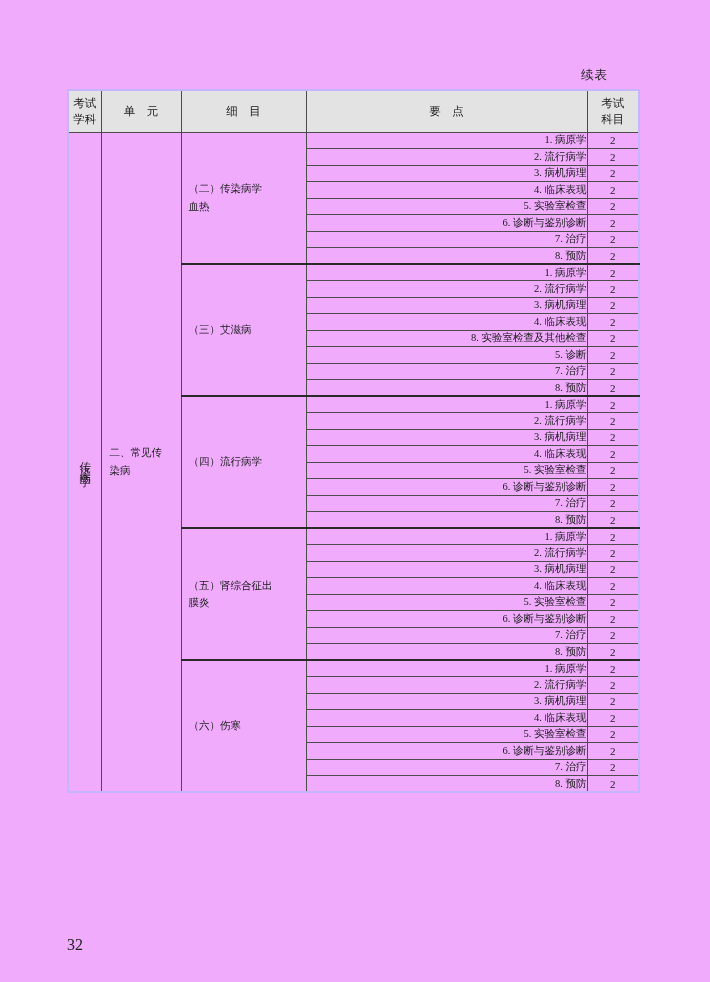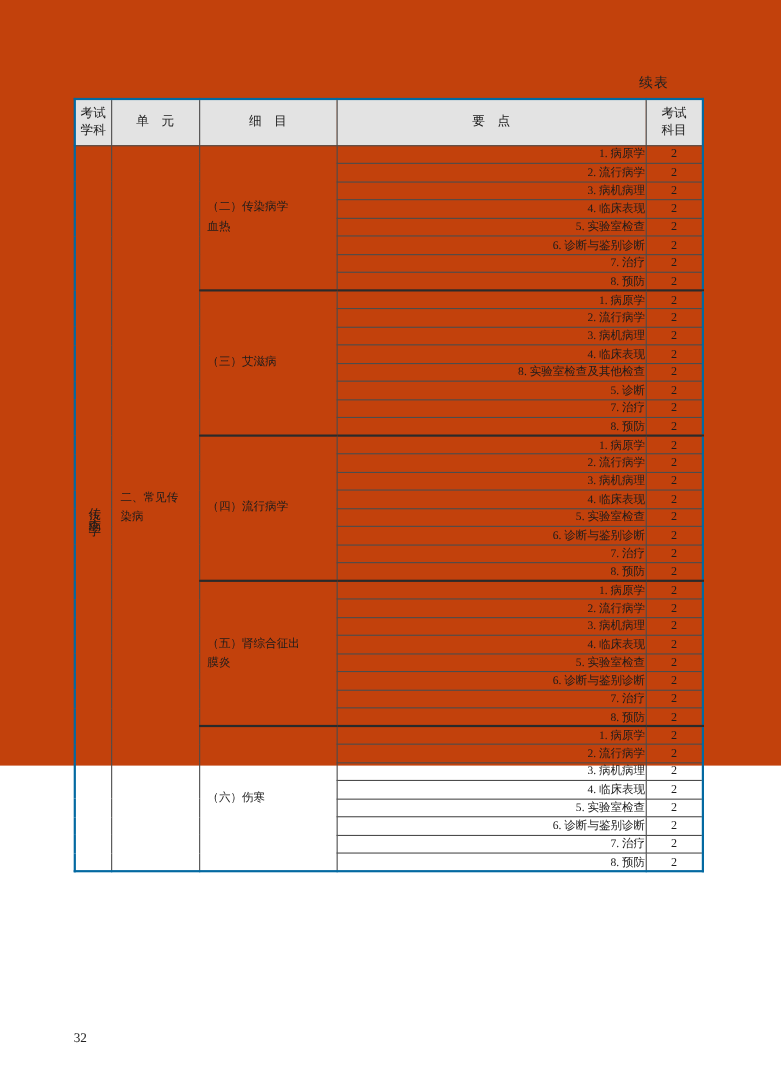--- a/index.html
+++ b/index.html
@@ -3,21 +3,21 @@
 <meta charset="utf-8">
 <style>
   * { margin: 0; padding: 0; box-sizing: border-box; }
   html, body {
     width: 710px; height: 982px;
     background: #ffffff;
     font-family: "Liberation Serif", "DejaVu Serif", serif;
     color: #1c1c1c;
     overflow: hidden;
   }
-  .page { position: relative; width: 710px; height: 696px; background: #c2410c; }
+  .page { position: relative; width: 710px; height: 982px; background: #f0abfc; }
 
   .table-wrap { position: absolute; left: 67px; top: 66px; width: 571px; }
 
   .continued-label {
     text-align: right;
     padding-right: 30px;
     font-size: 12.5px;
     letter-spacing: 1px;
     height: 18px;
     line-height: 18px;
@@ -32,21 +32,21 @@
   }
   table.exam-table col.c1 { width: 33px; }
   table.exam-table col.c2 { width: 80px; }
   table.exam-table col.c3 { width: 125px; }
   table.exam-table col.c4 { width: 281px; }
   table.exam-table col.c5 { width: 52px; }
 
   table.exam-table th, table.exam-table td {
     border: 1px solid #4c4c4c;
   }
-  table.exam-table { border: 2px solid #0369a1; }
+  table.exam-table { border: 2px solid #c4b5fd; }
 
   thead th {
     background: #e3e3e3;
     height: 42px;
     font-size: 11.5px;
     font-weight: normal;
     text-align: center;
     vertical-align: middle;
     white-space: pre-line;
     line-height: 1.45;
@@ -84,21 +84,21 @@
   td.score-cell {
     text-align: center;
     font-size: 11px;
   }
   .sec-start { border-top: 2px solid #2a2a2a !important; }
 
   .page-number {
     position: absolute;
     left: 67px;
     top: 936px;
-    font-size: 12px;
+    font-size: 16px;
     color: #222;
   }
 </style>
 </head>
 <body>
 
 <div class="page">
 
   <div class="table-wrap">
     <div class="continued-label">续表</div>

